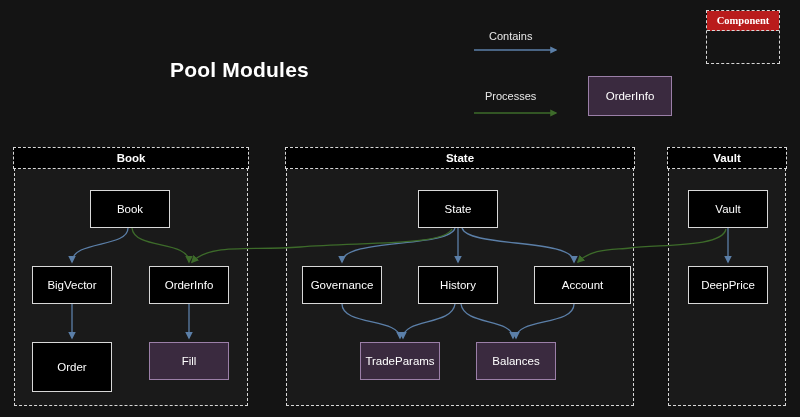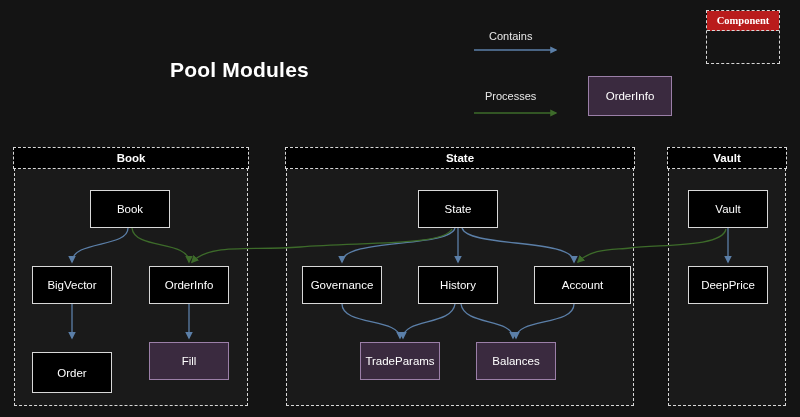--- a/index.html
+++ b/index.html
@@ -158,21 +158,21 @@
     <div class="group-head">State</div>
   </div>
   <div class="group g-vault">
     <div class="group-head">Vault</div>
   </div>
 
   <div id="node-layer">
       <div class="node module-style" style="left: 90px; top: 190px; width: 80px; height: 38px;">Book</div>
       <div class="node module-style" style="left: 32px; top: 266px; width: 80px; height: 38px;">BigVector</div>
       <div class="node module-style" style="left: 149px; top: 266px; width: 80px; height: 38px;">OrderInfo</div>
-      <div class="node module-style" style="left: 32px; top: 352px; width: 80px; height: 41px;">Order</div>
+      <div class="node module-style" style="left: 32px; top: 342px; width: 80px; height: 50px;">Order</div>
       <div class="node primitive-style" style="left: 149px; top: 342px; width: 80px; height: 38px;">Fill</div>
       <div class="node module-style" style="left: 418px; top: 190px; width: 80px; height: 38px;">State</div>
       <div class="node module-style" style="left: 302px; top: 266px; width: 80px; height: 38px;">Governance</div>
       <div class="node module-style" style="left: 418px; top: 266px; width: 80px; height: 38px; text-align: center;">History</div>
       <div class="node module-style" style="left: 534px; top: 266px; width: 97px; height: 38px; text-align: right;">Account</div>
       <div class="node primitive-style" style="left: 360px; top: 342px; width: 80px; height: 38px;">TradeParams</div>
       <div class="node primitive-style" style="left: 476px; top: 342px; width: 80px; height: 38px;">Balances</div>
       <div class="node module-style" style="left: 688px; top: 190px; width: 80px; height: 38px;">Vault</div>
       <div class="node module-style" style="left: 688px; top: 266px; width: 80px; height: 38px;">DeepPrice</div>
     </div>

